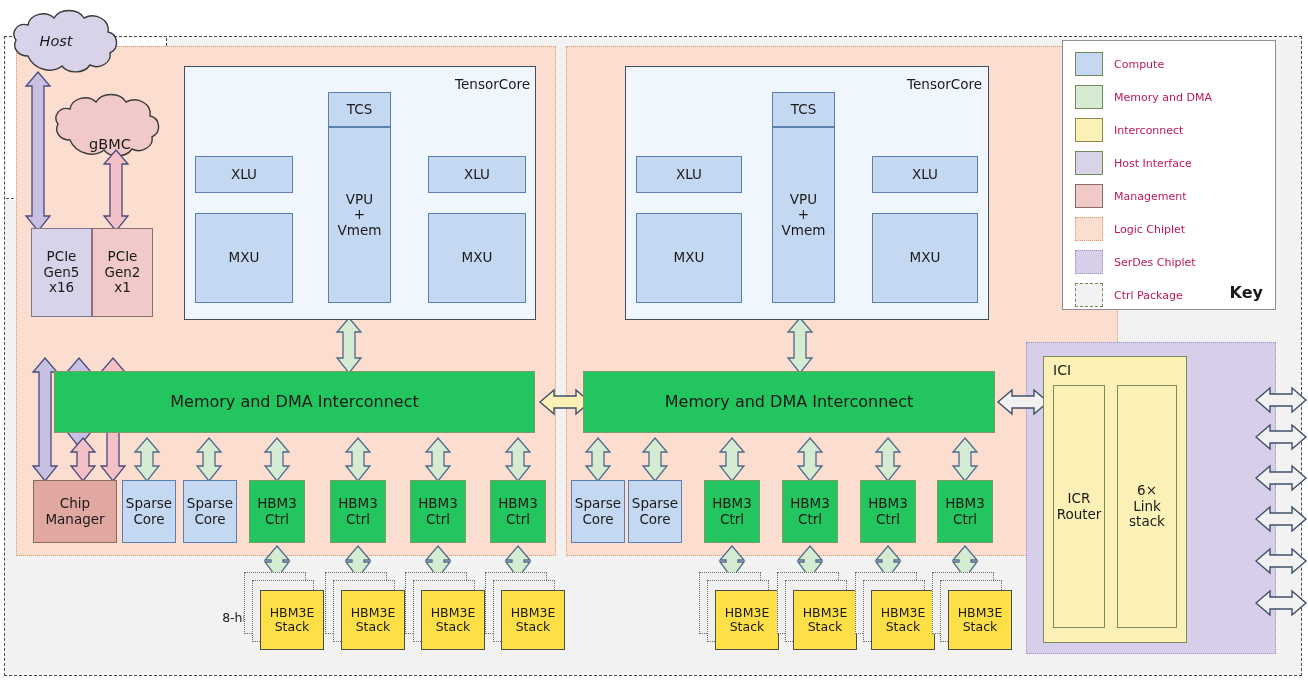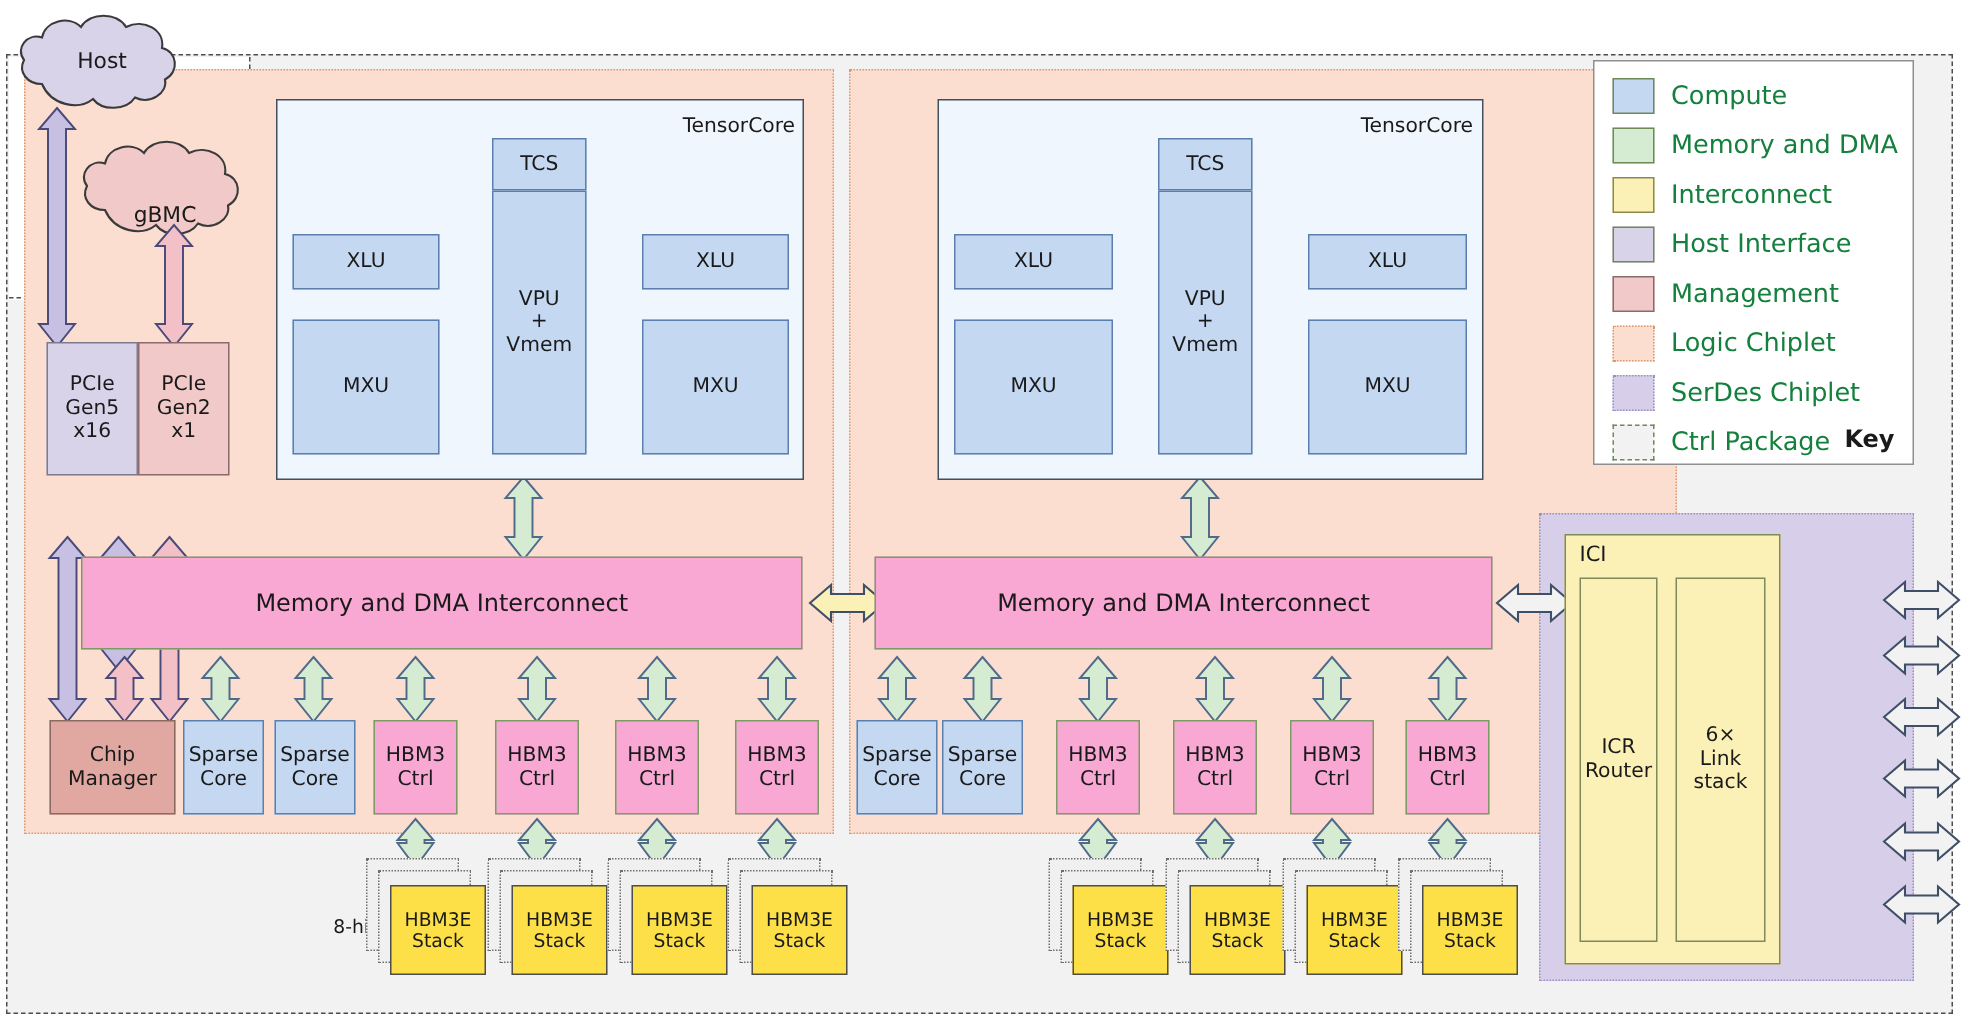--- a/index.html
+++ b/index.html
@@ -5,41 +5,41 @@
 <style>
   html,body{margin:0;padding:0;background:#ffffff;}
   body{width:1308px;height:682px;position:relative;overflow:hidden;
        font-family:"DejaVu Sans","Liberation Sans",sans-serif;color:#1a1a1a;}
   #stage{position:absolute;left:0;top:0;width:1308px;height:682px;}
   svg#diagram{position:absolute;left:0;top:0;width:1308px;height:682px;}
   .blk{position:absolute;box-sizing:border-box;border:1.3px solid #7a8a5c;
        display:flex;align-items:center;justify-content:center;text-align:center;
        font-size:13.5px;line-height:1.15;white-space:pre-line;}
   .blk.compute{background:#c5d8f2;border-color:#5b7fae;}
-  .blk.memory{background:#f9a8d4;border-color:#7d9b66;}
+  .blk.memory{background:#22c55e;border-color:#7d9b66;}
   .blk.interconnect{background:#fbf0b6;border-color:#7d8a5c;}
   .blk.hostif{background:#d9d3ea;border-color:#7b7a8f;}
   .blk.mgmt{background:#f2c9c9;border-color:#8b6b6b;}
   .blk.mgmt2{background:#e0a8a0;border-color:#8a6b61;}
   .blk.serdes{background:#f6e4fb;border-color:#7b8a62;}
   .tc-shell{position:absolute;box-sizing:border-box;background:#eff6fd;
             border:1.4px solid #3f4f60;}
   .tc-title{position:absolute;font-size:13.5px;color:#1a1a1a;}
   .lbl{position:absolute;font-size:12.5px;color:#1a1a1a;}
   .chiplet{position:absolute;box-sizing:border-box;}
   .logic-chiplet{background:#fbded0;border:1.6px dotted #d79a6e;}
   .serdes-chiplet{background:#d7cfe9;border:1.6px dotted #9a90c0;}
   .pkg{position:absolute;box-sizing:border-box;background:#f2f2f2;
        border:1.6px dashed #4d4d4d;}
   .white-notch{position:absolute;background:#ffffff;}
   #key{position:absolute;left:1062px;top:40px;width:214px;height:270px;
        background:#ffffff;border:1.3px solid #8f8f8f;box-sizing:border-box;}
   .key-row{position:absolute;left:12px;height:26px;display:flex;align-items:center;}
   .key-sw{width:28px;height:24px;box-sizing:border-box;margin-right:11px;flex:0 0 28px;}
-  .key-tx{font-size:17px;color:#15803d;}
+  .key-tx{font-size:11px;color:#be185d;}
   #key-word{position:absolute;right:12px;bottom:7px;font-size:16px;font-weight:bold;}
   .stkwrap{position:absolute;}
   .stk-ghost{position:absolute;box-sizing:border-box;border:1.3px dotted #6e6e6e;
              background:#f0f0f0;}
   .hbm-front{position:absolute;box-sizing:border-box;background:#fde047;
              border:1.5px solid #4d4d4d;display:flex;align-items:center;
              justify-content:center;text-align:center;font-size:12.5px;
              line-height:1.15;white-space:pre-line;}
   .cloudtxt{position:absolute;font-size:14.5px;text-align:center;}
 </style>
@@ -151,21 +151,21 @@
     </g>
 
     <g>
       <path class="ar-blue" d="M744,174 L758,162 L758,169 L773,169 L773,162 L787,174 L773,186 L773,179 L758,179 L758,186 Z"></path>
       <path class="ar-blue" d="M836,174 L850,162 L850,169 L865,169 L865,162 L879,174 L865,186 L865,179 L850,179 L850,186 Z"></path>
       <path class="ar-blue" d="M744,265 L758,253 L758,260 L773,260 L773,253 L787,265 L773,277 L773,270 L758,270 L758,277 Z"></path>
       <path class="ar-blue" d="M836,265 L850,253 L850,260 L865,260 L865,253 L879,265 L865,277 L865,270 L850,270 L850,277 Z"></path>
     </g>
   </svg>
 
-  <div class="cloudtxt" style="left:28px;top:33px;width:80px;">Host</div>
+  <div class="cloudtxt" style="left:16px;top:33px;width:80px;font-style:italic;">Host</div>
   <div class="cloudtxt" style="left:67px;top:118px;width:86px;margin-top:18px;">gBMC</div>
 
   <div class="blk hostif" style="left:31px;top:228px;width:61px;height:89px;">PCIe
 Gen5
 x16</div>
   <div class="blk mgmt" style="left:92px;top:228px;width:61px;height:89px;">PCIe
 Gen2
 x1</div>
 
   <div class="tc-shell" style="left:184px;top:66px;width:352px;height:254px;"></div>

